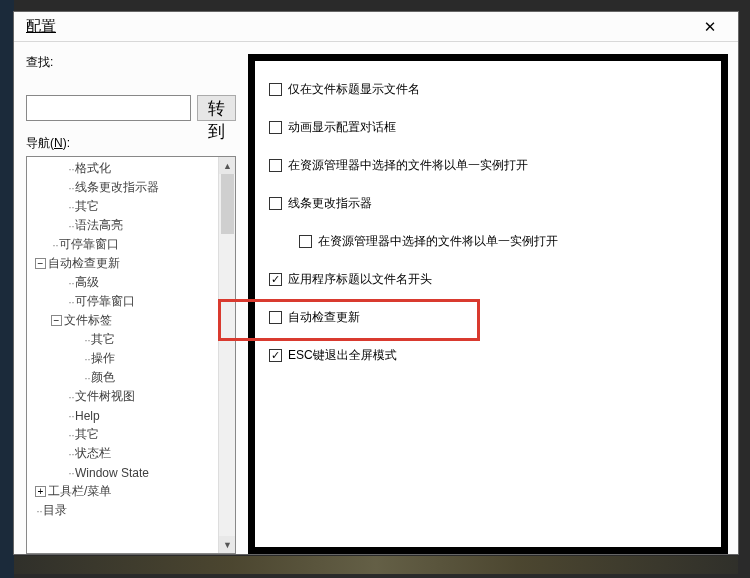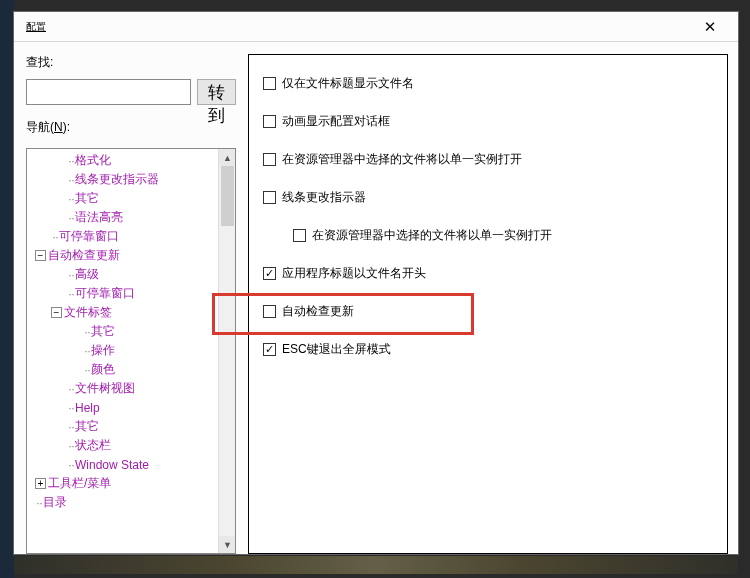--- a/index.html
+++ b/index.html
@@ -24,47 +24,47 @@
     width: 724px; height: 542px;
     background: #fcfcfc;
     box-shadow: 0 0 0 1px #666;
   }
   .titlebar {
     height: 30px;
     display: flex; align-items: center;
     padding: 0 8px 0 12px;
     border-bottom: 1px solid #d8d8d8;
   }
-  .titlebar .title { flex: 1; font-size: 10px; text-decoration: underline; }
+  .titlebar .title { flex: 1; font-size: 15px; text-decoration: underline; }
   .titlebar .close {
     width: 40px; height: 28px;
     display: flex; align-items: center; justify-content: center;
     font-size: 15px; cursor: pointer;
   }
   .body {
     display: flex;
     height: calc(100% - 30px);
     padding: 12px 10px 0 12px;
   }
   .left-col { width: 210px; display: flex; flex-direction: column; }
-  .find-row { display: flex; align-items: flex-start; margin-bottom: 8px; }
+  .find-row { display: flex; align-items: flex-start; margin-bottom: 24px; }
   .find-label { margin-right: 4px; }
   .find-input-row { display: flex; gap: 6px; margin-bottom: 14px; }
   .find-input {
     flex: 1; height: 26px;
     border: 1px solid #888; background: #fff;
     padding: 0 4px; font-size: 12px;
   }
   .goto-btn {
     width: 48px; height: 26px;
     background: #e6e6e6;
     border: 1px solid #aaa;
     font-size: 17px; cursor: pointer;
   }
-  .nav-label { margin-bottom: 12px; }
+  .nav-label { margin-bottom: 4px; }
   .nav-label u { text-decoration: underline; }
   .tree-box {
     flex: 1;
     border: 1px solid #888;
     background: #fff;
     position: relative;
     overflow: hidden;
   }
   .tree {
     position: absolute; left: 0; top: 0; right: 17px; bottom: 0;
@@ -82,21 +82,21 @@
     width: 11px; height: 11px;
     border: 1px solid #888;
     display: inline-flex; align-items: center; justify-content: center;
     font-size: 10px; line-height: 1;
     margin-right: 2px;
     background: #fff;
   }
   .dotline {
     color: #888; letter-spacing: -1px; margin: 0 1px;
   }
-  .tree-label { color: #a21caf; }
+  .tree-label { color: #404040; }
   .scrollbar {
     position: absolute; right: 0; top: 0; width: 17px; height: 100%;
     background: #f0f0f0;
     border-left: 1px solid #ddd;
   }
   .sb-btn {
     width: 17px; height: 17px;
     background: #e8e8e8;
     display: flex; align-items: center; justify-content: center;
     font-size: 9px; color: #555;
@@ -104,21 +104,21 @@
   }
   .sb-up { top: 0; }
   .sb-down { bottom: 0; }
   .sb-thumb {
     position: absolute; left: 2px; width: 13px;
     top: 17px; height: 60px;
     background: #cfcfcf;
   }
   .right-col {
     flex: 1;
-    border: 1px solid #000000;
+    border: 7px solid #000000;
     background: #fff;
     margin-left: 12px;
     padding: 18px 14px;
     position: relative;
   }
   .opt {
     display: flex; align-items: center;
     height: 20px;
     margin-bottom: 18px;
   }

